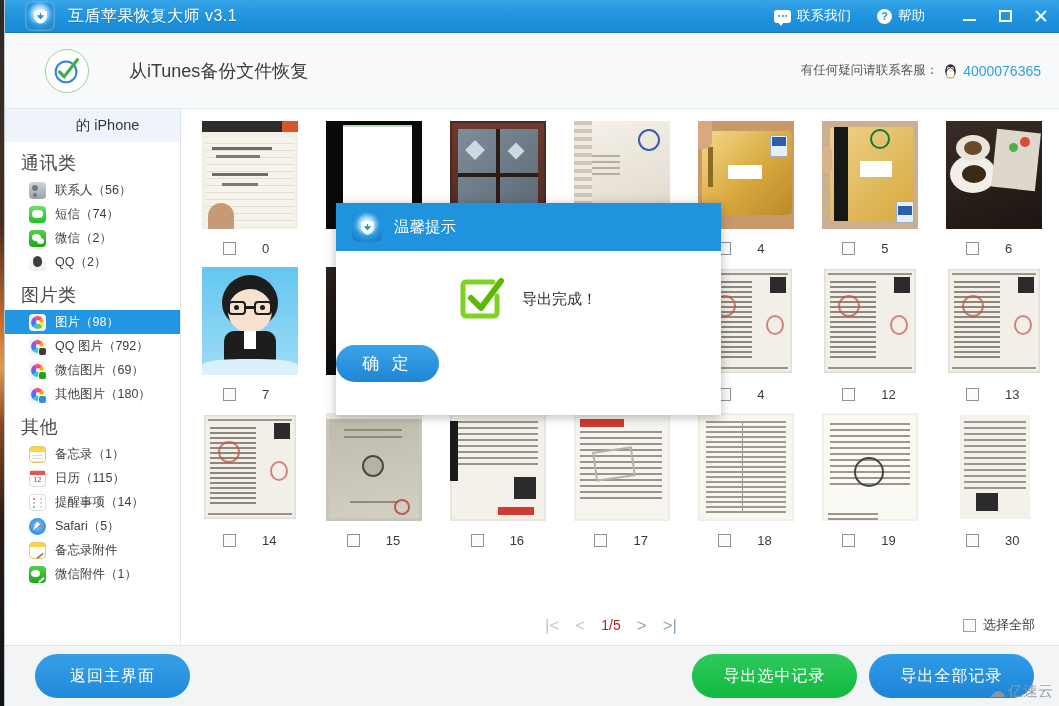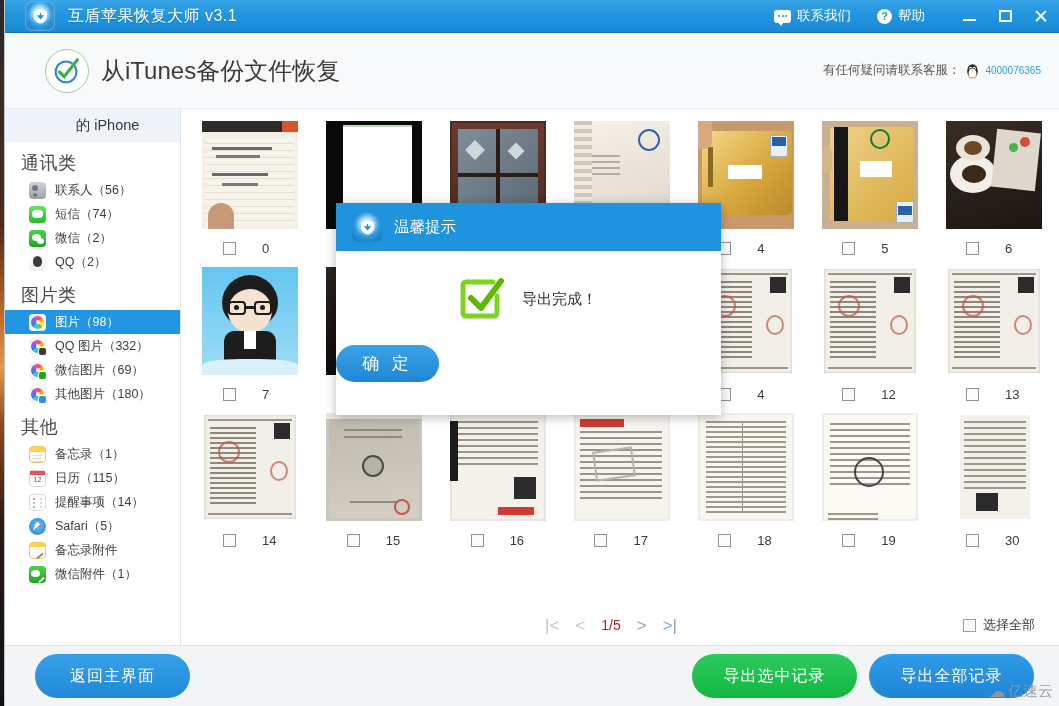--- a/index.html
+++ b/index.html
@@ -76,30 +76,30 @@
     height: 76px; flex: 0 0 76px; background: #f7f9fa;
     display: flex; align-items: center; border-bottom: 1px solid #e3e8eb;
     position: relative;
   }
   .mode-badge {
     width: 44px; height: 44px; margin-left: 40px; border-radius: 50%;
     border: 1px solid #9ed29b; background: #ffffff;
     display: flex; align-items: center; justify-content: center;
   }
   .mode-badge svg { width: 34px; height: 34px; }
-  .mode-title { margin-left: 12px; font-size: 24px; color: #3b3b3b; }
+  .mode-title { margin-left: 40px; font-size: 18px; color: #3b3b3b; }
   .support {
     margin-left: auto; margin-right: 18px; display: flex; align-items: center;
     font-size: 12.5px; color: #555555; gap: 5px;
   }
   .qq-peng {
     width: 15px; height: 16px; position: relative; display: inline-block;
   }
   .qq-peng svg { width: 15px; height: 16px; display: block; }
-  .support-num { color: #2f9fe0; font-size: 10px; }
+  .support-num { color: #2f9fe0; font-size: 14px; }
 
   
   .body-area { flex: 1 1 auto; display: flex; min-height: 0; position: relative; }
 
   
   .sidebar {
     width: 176px; flex: 0 0 176px; background: #ffffff;
     border-right: 1px solid #dfe4e8; display: flex; flex-direction: column;
     padding-top: 0;
   }
@@ -395,21 +395,21 @@
 
       <div class="group-title">图片类</div>
       <div class="nav-item active">
         <span class="nav-ico ic-photo"></span>
         <span>图片（98）</span>
       </div>
       <div class="nav-item">
         <span class="nav-ico ic-photo">
             <i class="ic-badge bd-qq"></i>
           </span>
-        <span>QQ 图片（332）</span>
+        <span>QQ 图片（792）</span>
       </div>
       <div class="nav-item">
         <span class="nav-ico ic-photo">
             <i class="ic-badge bd-wx"></i>
           </span>
         <span>微信图片（69）</span>
       </div>
       <div class="nav-item">
         <span class="nav-ico ic-photo">
             <i class="ic-badge bd-ot"></i>

